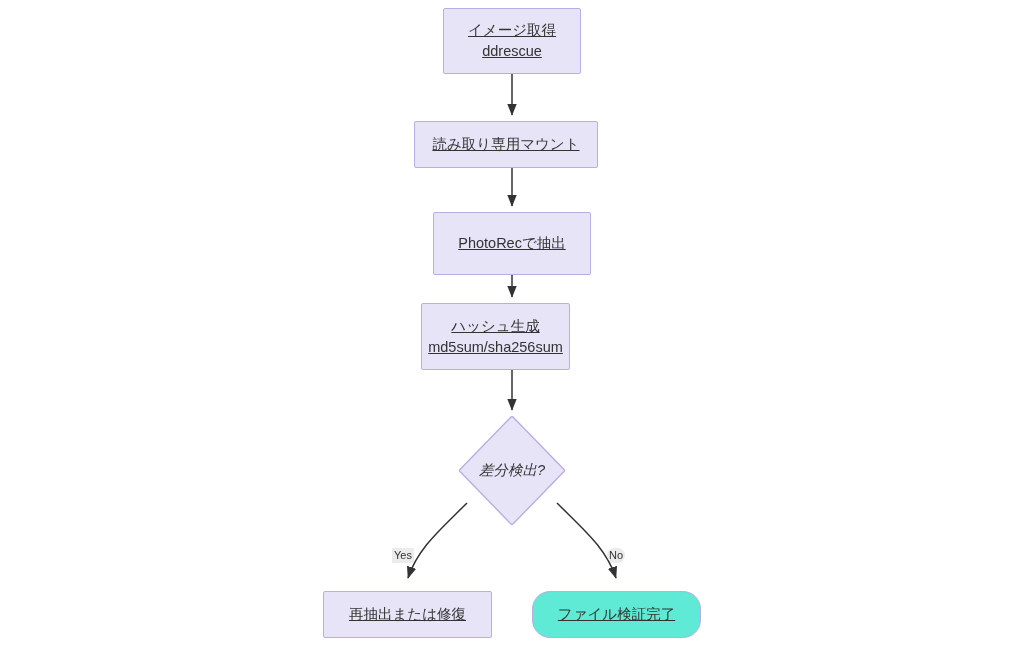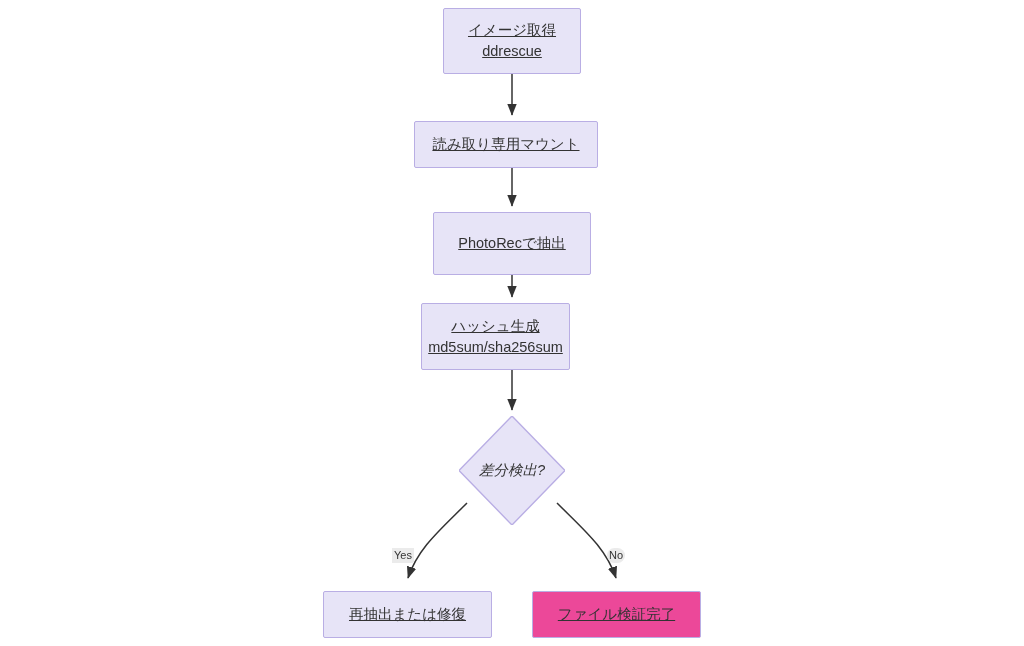--- a/index.html
+++ b/index.html
@@ -126,20 +126,20 @@
     </svg>
     <div class="dia-text">
       <span>差分検出?</span>
     </div>
   </div>
 
   <div class="node" style="left: 323px; top: 591px; width: 169px; height: 47px; background: rgb(231, 228, 247); border-color: rgb(185, 174, 228); color: rgb(51, 51, 51);">
     <span class="label">再抽出または修復</span>
   </div>
 
-  <div class="node" style="left: 532px; top: 591px; width: 169px; height: 47px; background: #ec4899; border-color: rgb(185, 174, 228); color: rgb(51, 51, 51);">
+  <div class="node" style="left: 532px; top: 591px; width: 169px; height: 47px; background: #5eead4; border-color: rgb(185, 174, 228); color: rgb(51, 51, 51); border-radius: 18px;">
     <span class="label">ファイル検証完了</span>
   </div>
 
   <div class="edge-label" style="left: 392px; top: 548px;">Yes</div>
   <div class="edge-label" style="left: 607px; top: 548px; border-radius: 8px;">No</div>
 
 </div>
 
 </body></html>

